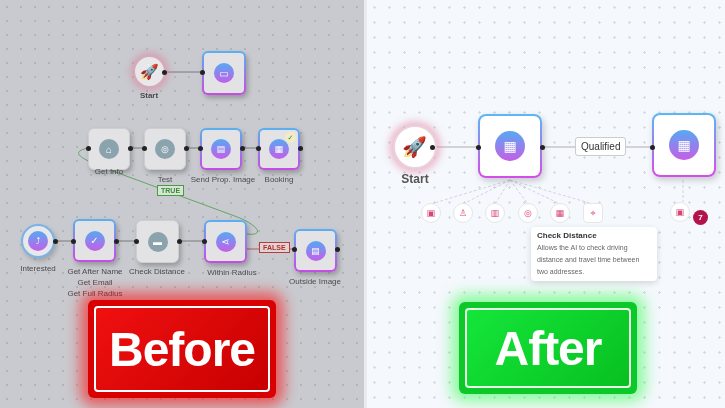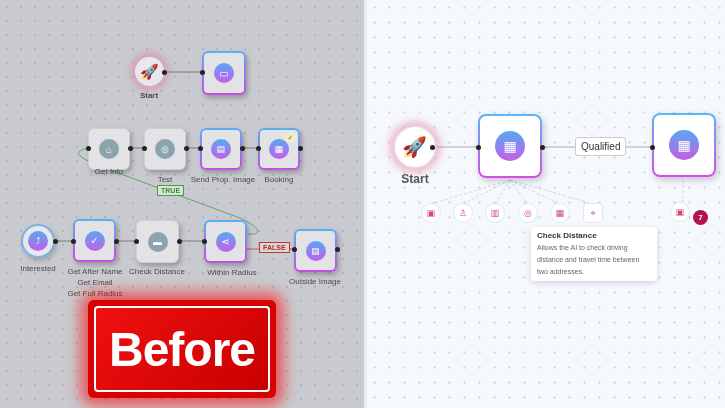--- a/index.html
+++ b/index.html
@@ -179,13 +179,16 @@
   <div class="abs" style="left:164px;top:227px;width:126px;height:54px;background:#fff;border-radius:4px;box-shadow:0 2px 6px rgba(0,0,0,.15);padding:4px 6px">
     <div style="font-size:8px;font-weight:bold;color:#333;margin-bottom:2px">Check Distance</div>
     <div style="font-size:7px;color:#666;line-height:12px">Allows the AI to check driving distance and travel time between two addresses.</div>
   </div>
 
   <div class="tool" style="left:303px;top:202px">
       <span style="color:#d6457a;font-size:9px">▣</span>
     </div>
   <div class="abs" style="left:326px;top:210px;width:15px;height:15px;border-radius:50%;background:#b3134a;color:#fff;font-size:8px;font-weight:bold;text-align:center;line-height:15px">7</div>
 
+  <div class="abs" style="left:92px;top:302px;width:178px;height:92px;border-radius:6px;background:#0cc828;box-shadow:0 0 14px 8px rgba(40,255,70,.5)">
+    <div class="badge" style="left:6px;top:6px;right:6px;bottom:6px;border:2px solid #e8ffe8;border-radius:4px;background:linear-gradient(135deg,#14e63a,#08c020)">After</div>
+  </div>
 </div>
 
 </body></html>

